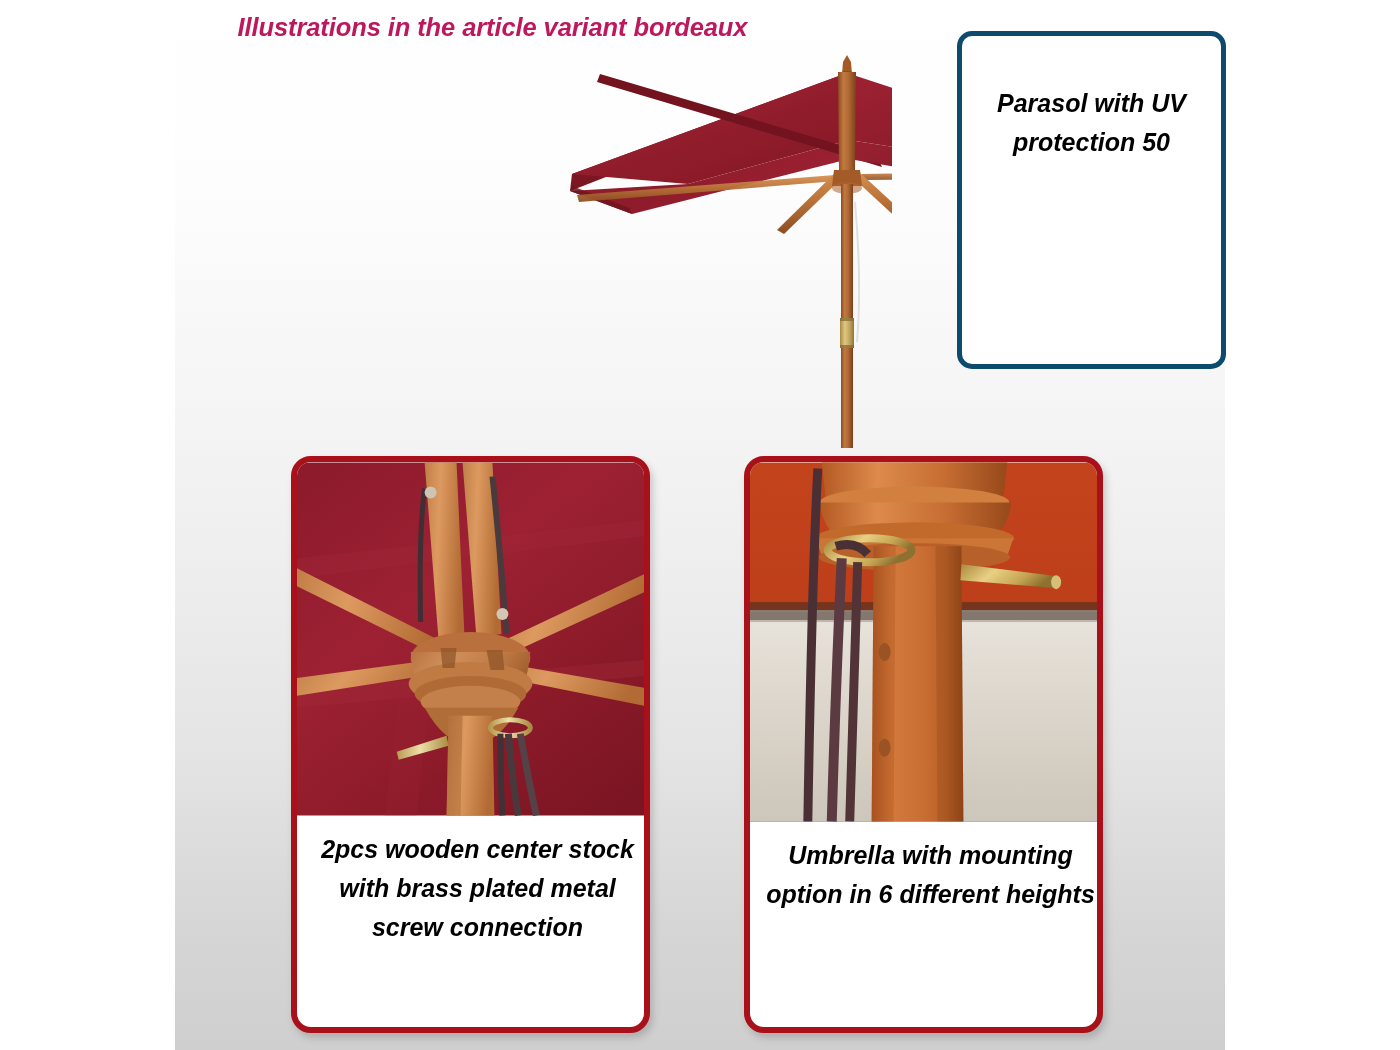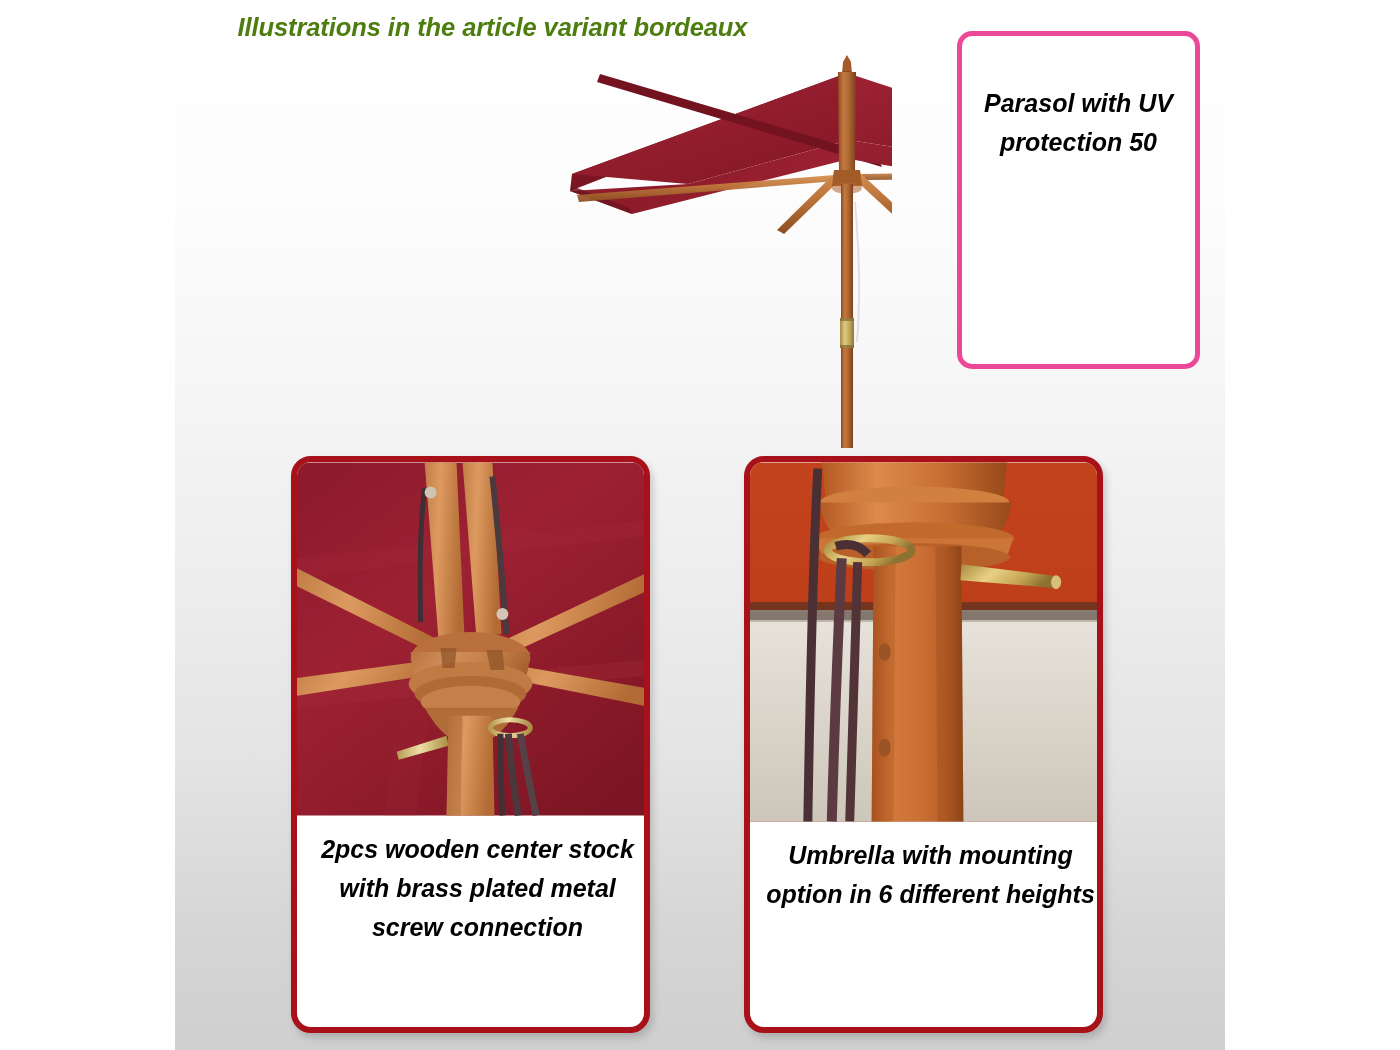--- a/index.html
+++ b/index.html
@@ -32,32 +32,32 @@
 
   
   .page-title {
     position: absolute;
     left: 0; top: 13px;
     width: 985px;
     text-align: center;
     font-size: 25.5px;
     font-weight: bold;
     font-style: italic;
-    color: #4d7c0f;
+    color: #be185d;
     letter-spacing: -0.1px;
     white-space: nowrap;
   }
 
   
   .uv-box {
     position: absolute;
     left: 957px; top: 31px;
-    width: 243px; height: 338px;
+    width: 269px; height: 338px;
     background: #ffffff;
-    border: 5px solid #ec4899;
+    border: 5px solid #0c4a6e;
     border-radius: 15px;
   }
   .uv-box-text {
     position: absolute;
     left: 0; right: 0; top: 48px;
     padding: 0 12px;
     text-align: center;
     font-size: 25px;
     line-height: 39px;
     font-weight: bold;

